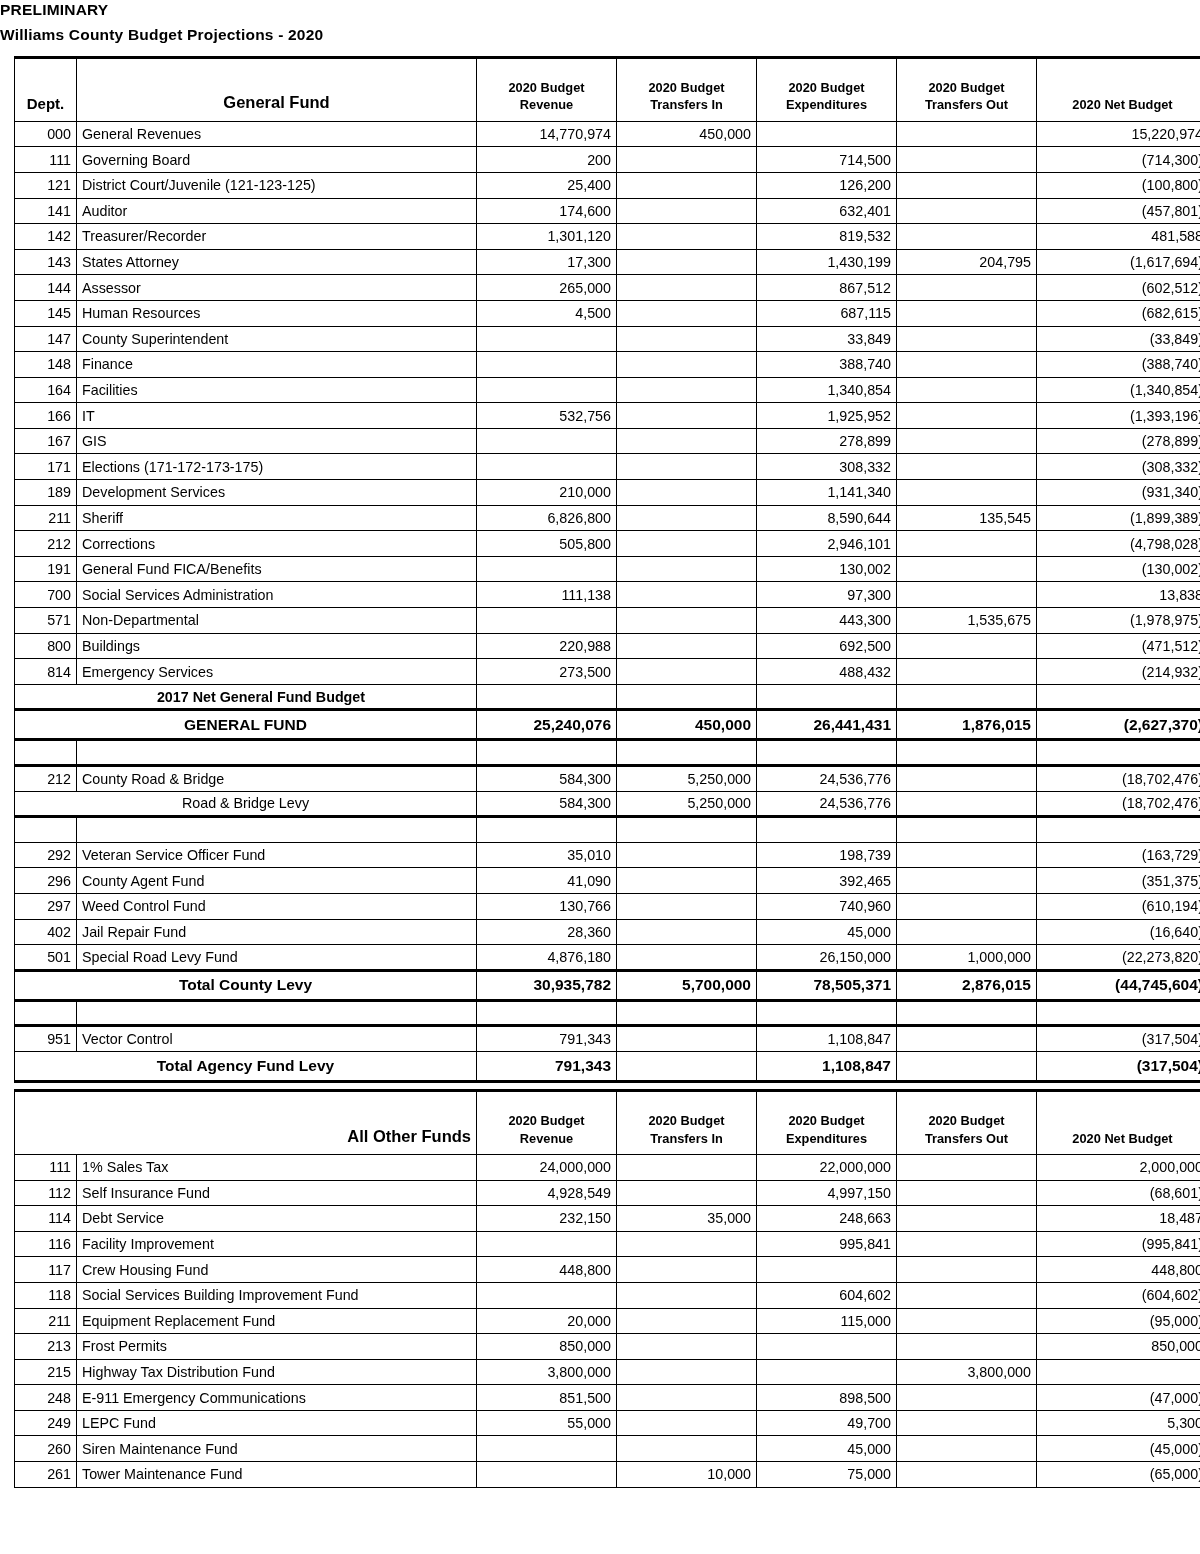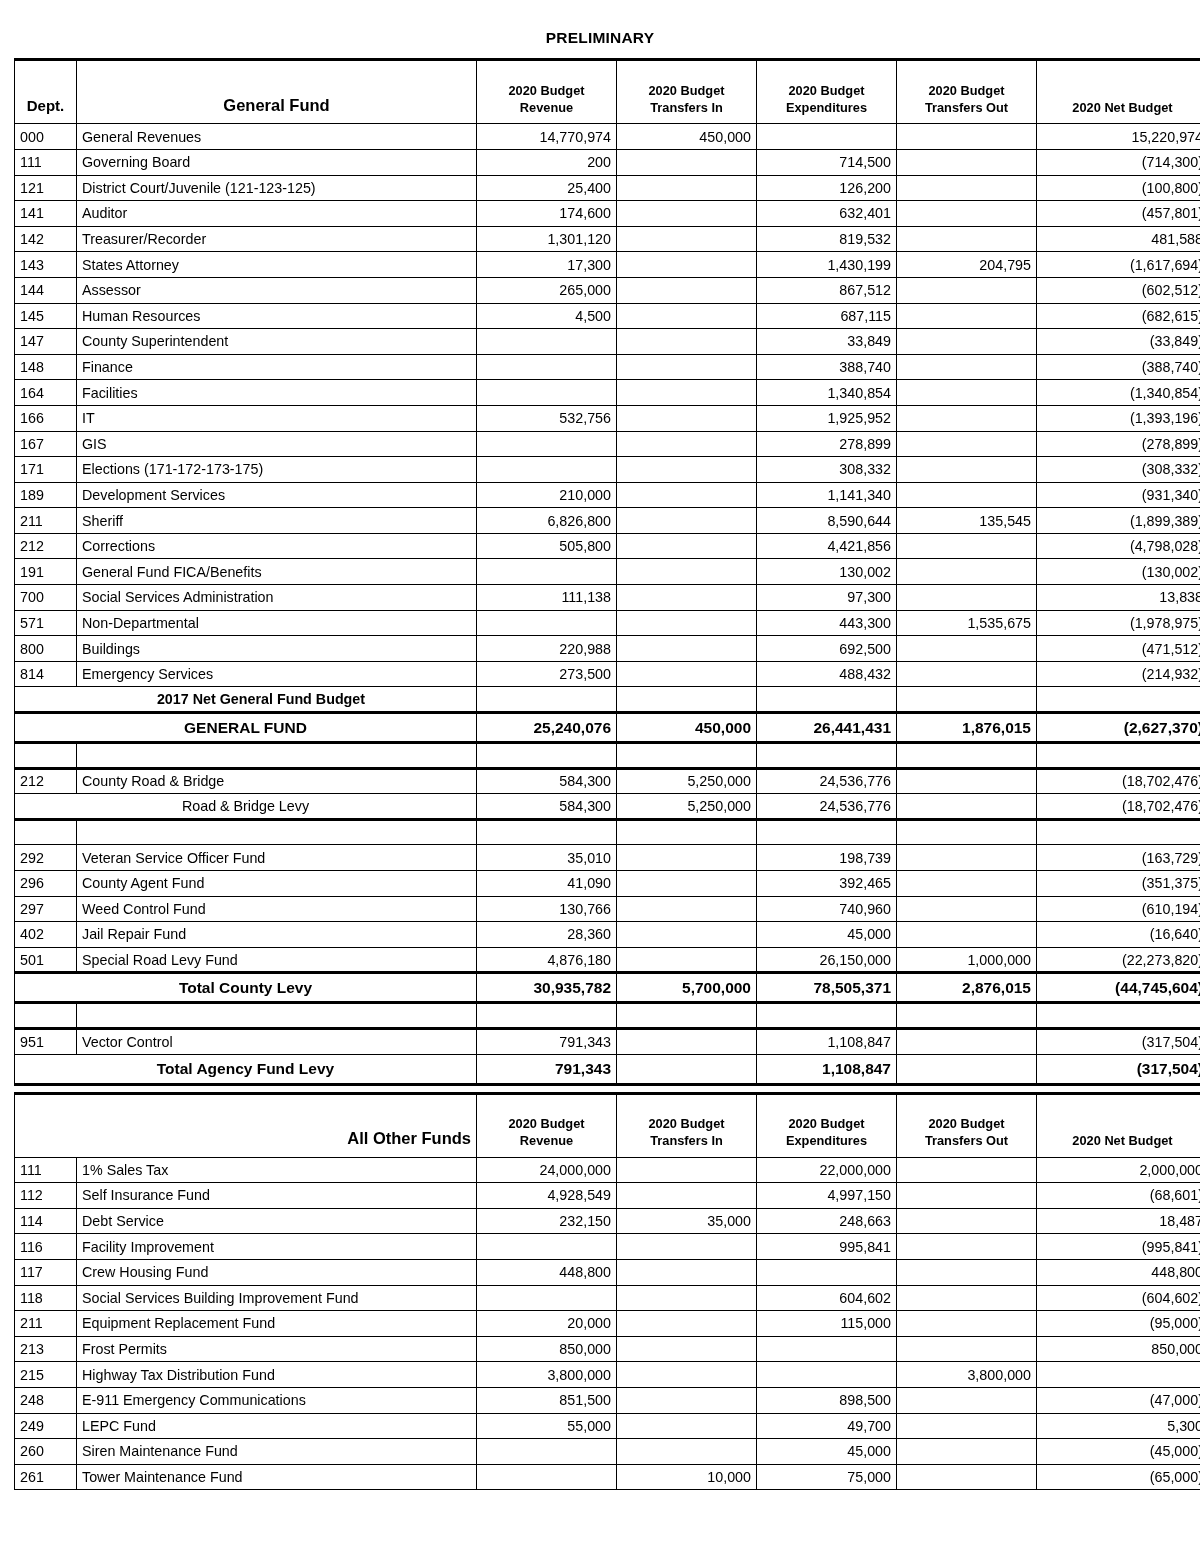--- a/index.html
+++ b/index.html
@@ -1,36 +1,36 @@
 <!DOCTYPE html>
 <html><head>
 <meta charset="utf-8">
 <style>
   html,body{margin:0;padding:0;background:#fff;}
   body{width:1200px;height:1554px;font-family:"Liberation Sans",sans-serif;color:#000;-webkit-font-smoothing:antialiased;}
   .page{width:1200px;height:1554px;position:relative;overflow:hidden;}
-  .titles{text-align:center;padding-top:28px;}
+  .titles{}
   .t1{font-size:15.5px;font-weight:bold;letter-spacing:.2px;line-height:1.25;}
   .t2{font-size:15.5px;font-weight:bold;letter-spacing:.2px;line-height:1.25;margin-top:6px;}
   table.budget{border-collapse:collapse;table-layout:fixed;margin-left:14px;margin-top:11px;width:1174px;}
   table.budget td{
     font-size:14.3px;
     height:25.6px;
     padding:0 5px;
     vertical-align:middle;
     box-sizing:border-box;
     border-top:1.4px solid #000;
     border-bottom:1.4px solid #000;
     border-left:1.4px solid #000;
     border-right:1.4px solid #000;
     white-space:nowrap;
     overflow:hidden;
   }
   
-  .c-dept{width:62px;padding-right:6px;}
+  .c-dept{width:62px;text-align:right;padding-right:6px;}
   .c-desc{width:400px;text-align:left;padding-left:7px;}
   .c-num{width:140px;text-align:right;padding-right:9px;}
   .c-net{width:172px;text-align:right;padding-right:9px;}
 
   
   td.vthick-l{border-left-width:3.6px;}
   td.vthick-r{border-right-width:3.6px;}
 
   tr.hdr td{
     height:64px;
@@ -59,20 +59,21 @@
   tr.spacer-nb td{border-left:none;border-right:none;border-top:none;border-bottom:none;height:9px;}
   td.nb{border:none;}
 </style>
 </head>
 <body>
 
 <div class="page">
 
   <div class="titles">
     <div class="t1">PRELIMINARY</div>
+    <div class="t2">Williams County Budget Projections - 2020</div>
   </div>
 
   <table class="budget">
     <colgroup>
       <col style="width:62px">
         <col style="width:400px">
         <col style="width:140px">
       <col style="width:140px">
         <col style="width:140px">
         <col style="width:140px">
@@ -242,21 +243,21 @@
           <td class="c-num vthick-r"></td>
           <td class="c-num">8,590,644</td>
           <td class="c-num">135,545</td>
           <td class="c-net">(1,899,389)</td>
         </tr>
         <tr>
           <td class="c-dept">212</td>
           <td class="c-desc">Corrections</td>
           <td class="c-num vthick-l">505,800</td>
           <td class="c-num vthick-r"></td>
-          <td class="c-num">4,421,856</td>
+          <td class="c-num">2,946,101</td>
           <td class="c-num"></td>
           <td class="c-net">(4,798,028)</td>
         </tr>
         <tr>
           <td class="c-dept">191</td>
           <td class="c-desc">General Fund FICA/Benefits</td>
           <td class="c-num vthick-l"></td>
           <td class="c-num vthick-r"></td>
           <td class="c-num">130,002</td>
           <td class="c-num"></td>

